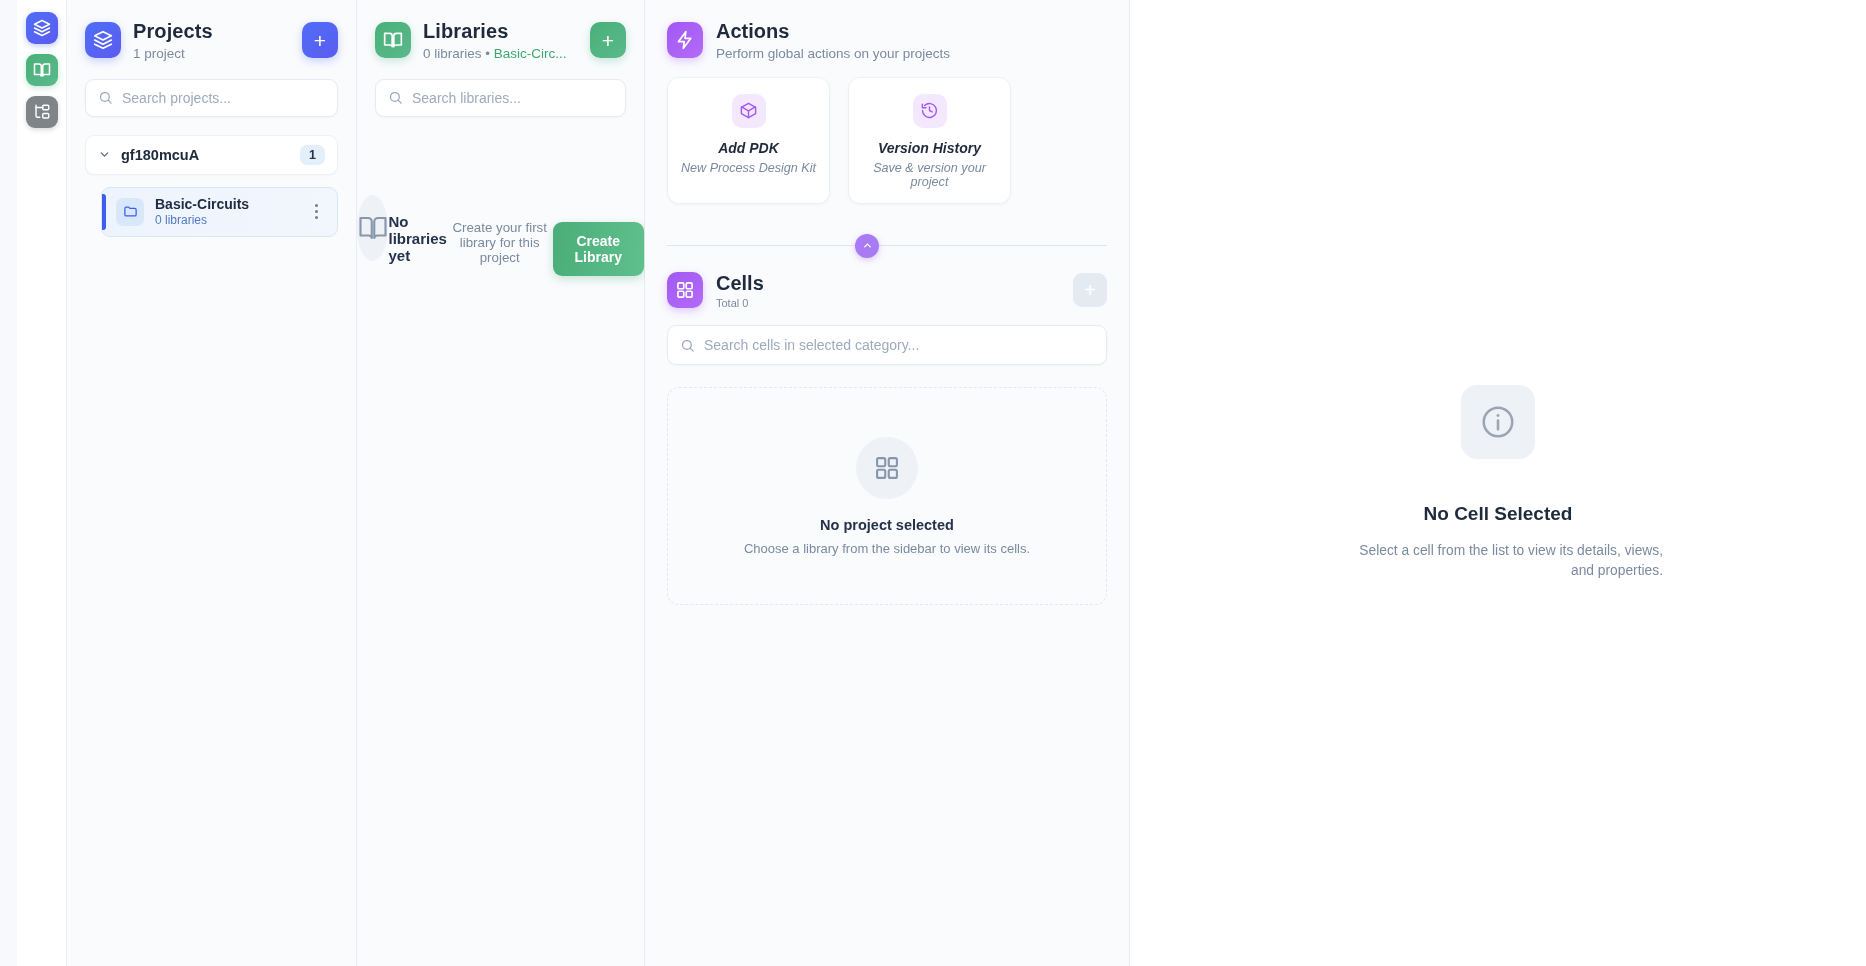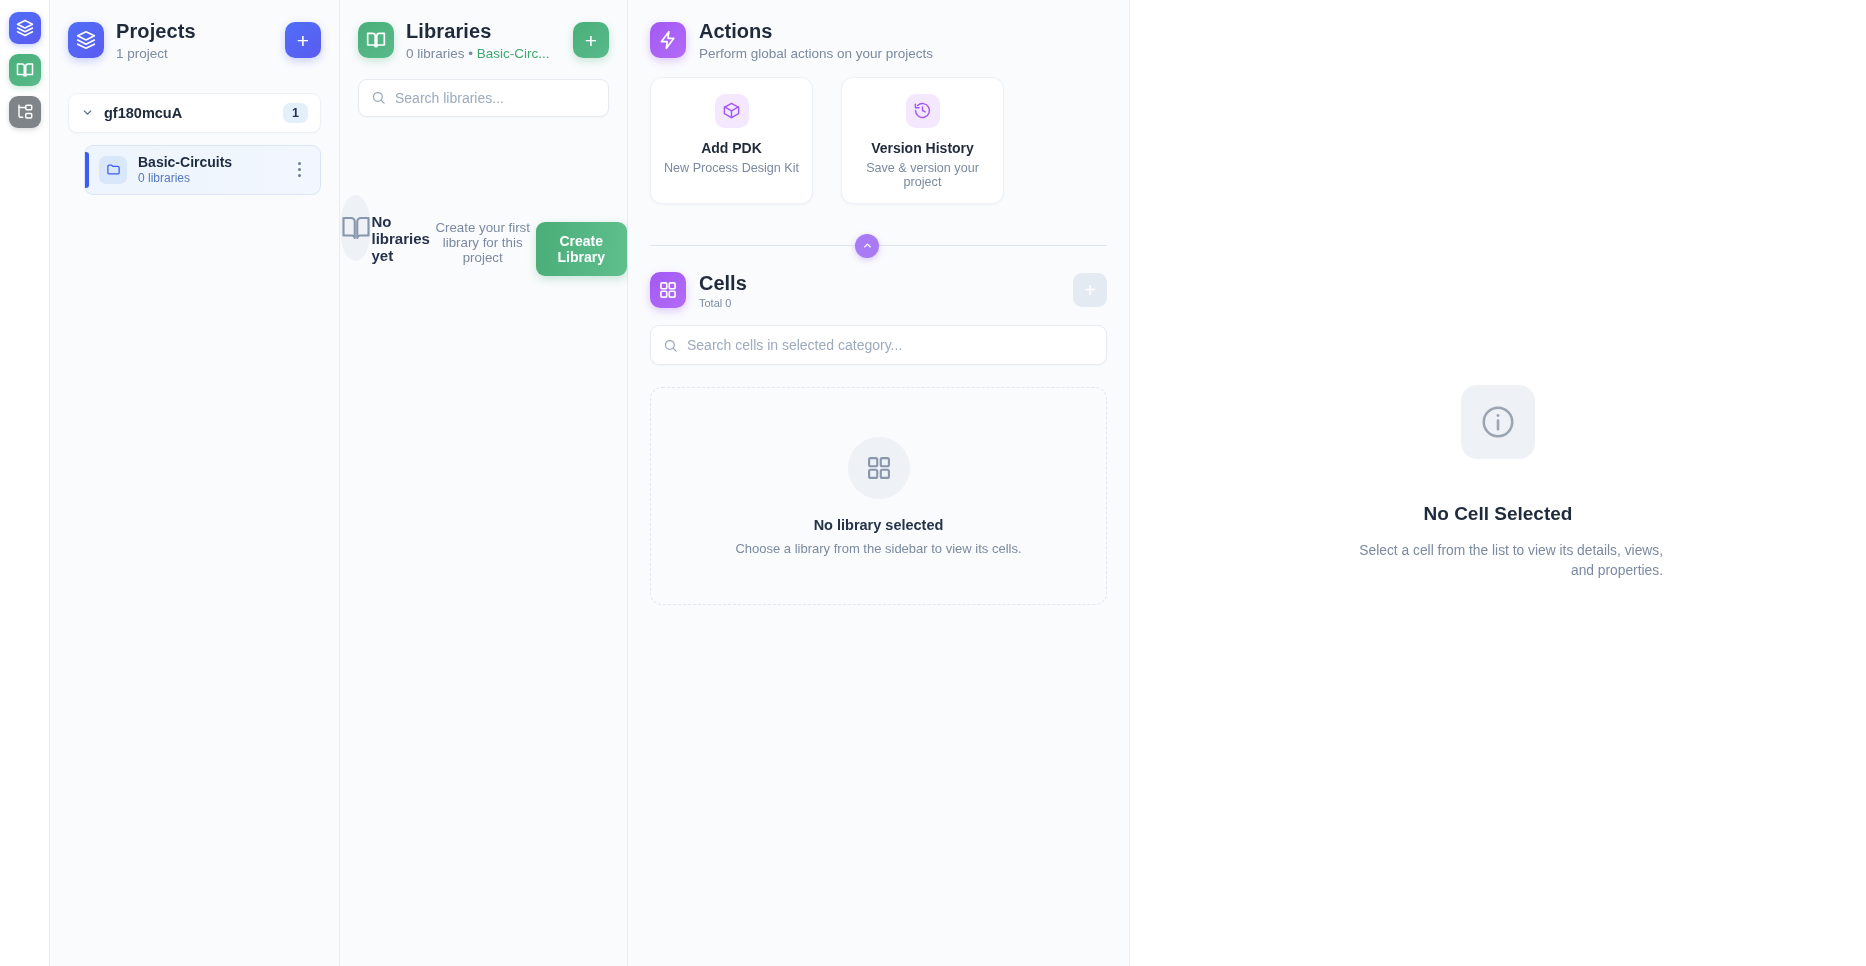--- a/index.html
+++ b/index.html
@@ -3,21 +3,21 @@
 <meta charset="utf-8">
 <style>
   * { box-sizing: border-box; margin: 0; padding: 0; }
   html, body {
     width: 1866px; height: 966px;
     font-family: "Liberation Sans", sans-serif;
     background: #f7f9fc;
     overflow: hidden;
     -webkit-font-smoothing: antialiased;
   }
-  .app { display: flex; width: 1866px; height: 940px; position: relative; }
+  .app { display: flex; width: 1866px; height: 940px; position: relative; padding-left: 17px; }
 
   
   .rail {
     width: 50px; height: 966px;
     background: #ffffff;
     border-right: 1px solid #e8edf3;
     display: flex; flex-direction: column; align-items: center;
     padding-top: 12px; gap: 10px;
     flex: 0 0 50px;
   }
@@ -143,21 +143,21 @@
     background: linear-gradient(95deg,#4aae79 0%,#5fbf8d 100%);
     box-shadow:0 3px 10px rgba(73,176,122,.3);
     font-family:"Liberation Sans", sans-serif;
   }
 
   
   .actions-head { display:flex; align-items:center; gap:13px; padding: 20px 22px 2px 22px; }
   .actions-title { font-size:20px;font-weight:700;color:#1f2a3c;line-height:1.18; }
   .actions-sub { font-size:13.5px;color:#7b8aa0;margin-top:2px; }
 
-  .action-cards { display:flex; gap:28px; padding: 14px 22px 0 22px; }
+  .action-cards { display:flex; gap:18px; padding: 14px 22px 0 22px; font-style: italic; }
   .action-card {
     width:163px; background:#ffffff; border:1px solid #edf1f6; border-radius:12px;
     padding: 16px 10px 14px 10px; text-align:center; cursor:pointer;
     box-shadow:0 1px 3px rgba(16,24,40,.04);
   }
   .action-ic {
     width:34px;height:34px;border-radius:10px;background:#f3e8fe;
     display:flex;align-items:center;justify-content:center;margin:0 auto 12px auto;
   }
   .action-ic svg { width:19px;height:19px;color:#a259f4; }
@@ -262,20 +262,29 @@
             <polyline points="2 17 12 22 22 17"></polyline>
         </svg>
       </div>
       <div class="head-text">
         <div class="head-title">Projects</div>
         <div class="head-sub">1 project</div>
       </div>
       <button class="head-add add-blue">+</button>
     </header>
 
+    <div class="search-wrap">
+      <div class="search-box">
+        <svg viewBox="0 0 24 24" fill="none" stroke="currentColor" stroke-width="2" stroke-linecap="round">
+            <circle cx="11" cy="11" r="7"></circle>
+            <line x1="16.2" y1="16.2" x2="21" y2="21"></line>
+          </svg>
+        <input type="text" placeholder="Search projects..." style="">
+      </div>
+    </div>
 
     <div class="proj-list">
       <div class="group-row">
         <svg class="chev" viewBox="0 0 24 24" fill="none" stroke="currentColor" stroke-width="2.4" stroke-linecap="round" stroke-linejoin="round">
             <polyline points="6 9 12 15 18 9"></polyline>
           </svg>
         <span class="group-name">gf180mcuA</span>
         <span class="group-count">1</span>
       </div>
 
@@ -413,21 +422,21 @@
 
     <div class="cells-empty-box">
       <div class="empty-circle">
         <svg viewBox="0 0 24 24" fill="none" stroke="currentColor" stroke-width="1.8" stroke-linecap="round" stroke-linejoin="round">
           <rect x="3.5" y="3.5" width="7" height="7" rx="1.3"></rect>
             <rect x="13.5" y="3.5" width="7" height="7" rx="1.3"></rect>
             <rect x="3.5" y="13.5" width="7" height="7" rx="1.3"></rect>
             <rect x="13.5" y="13.5" width="7" height="7" rx="1.3"></rect>
         </svg>
       </div>
-      <div class="ce-title">No library selected</div>
+      <div class="ce-title">No project selected</div>
       <div class="ce-sub">Choose a library from the sidebar to view its cells.</div>
     </div>
   </section>
 
   <aside class="panel panel-detail">
     <div class="detail-inner">
       <div class="detail-ic">
         <svg viewBox="0 0 24 24" fill="none" stroke="currentColor" stroke-width="1.6" stroke-linecap="round" stroke-linejoin="round">
           <circle cx="12" cy="12" r="9"></circle>
             <line x1="12" y1="11" x2="12" y2="16.5"></line>

